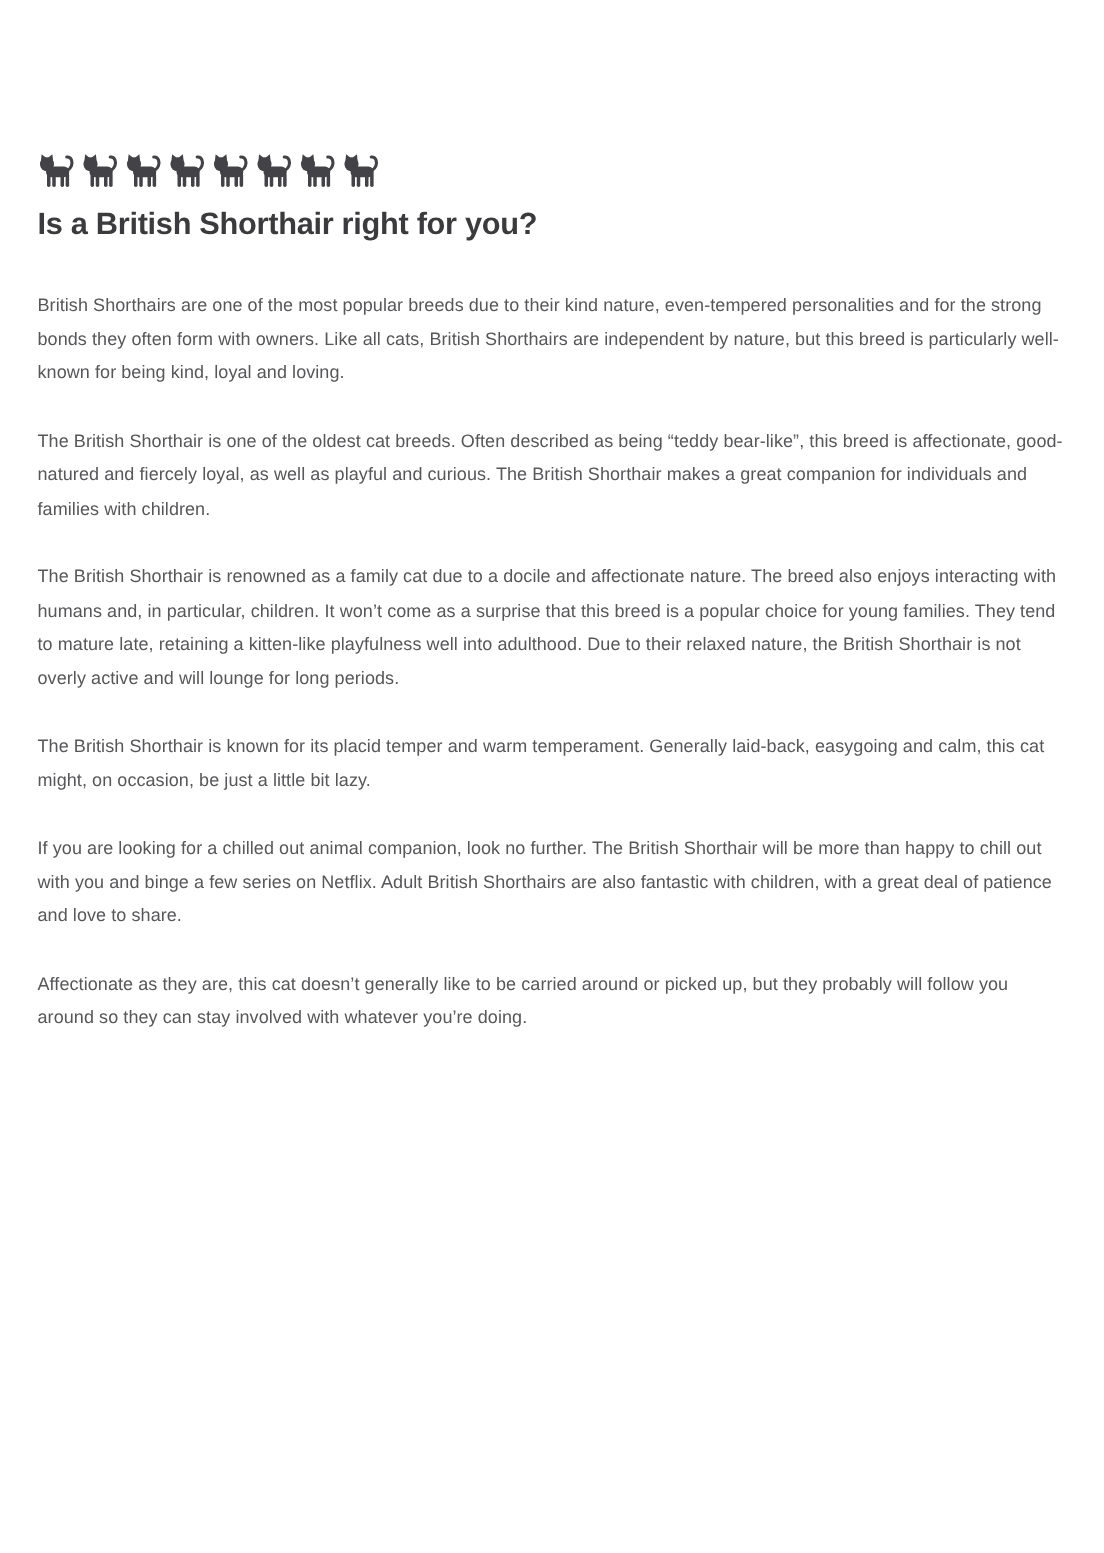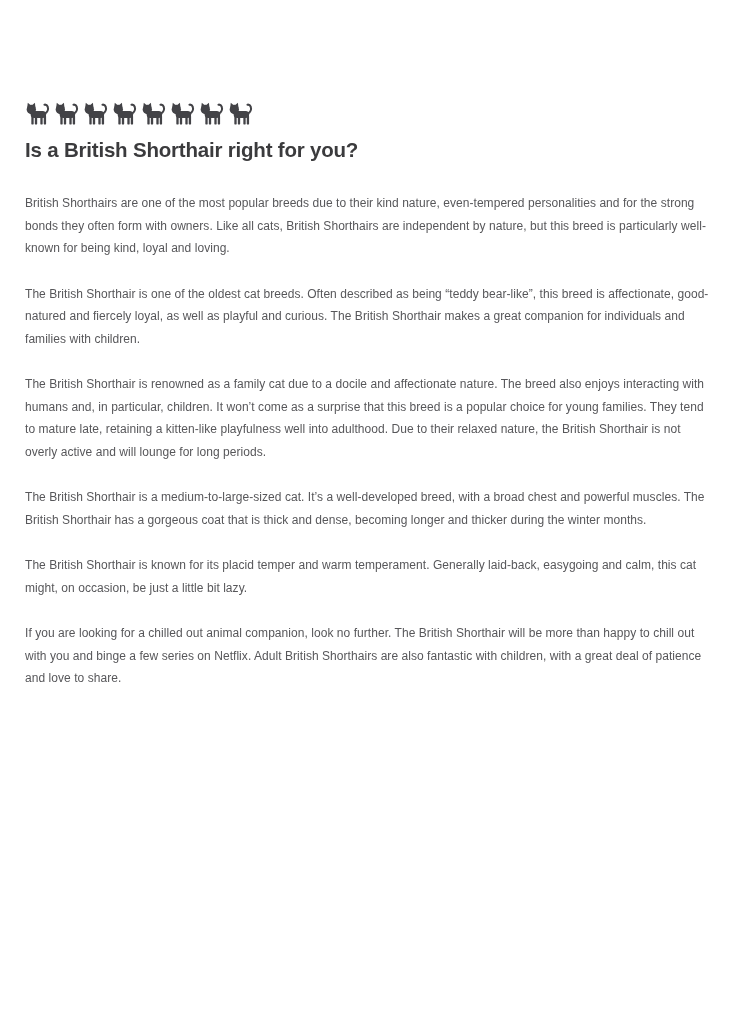--- a/index.html
+++ b/index.html
@@ -107,17 +107,17 @@
           <use href="#cat"></use>
         </svg>
       </span>
   </div>
 
   <h1 class="doc-title">Is a British Shorthair right for you?</h1>
 
   <p class="doc-par">British Shorthairs are one of the most popular breeds due to their kind nature, even-tempered personalities and for the strong bonds they often form with owners. Like all cats, British Shorthairs are independent by nature, but this breed is particularly well-known for being kind, loyal and loving.</p>
   <p class="doc-par">The British Shorthair is one of the oldest cat breeds. Often described as being “teddy bear-like”, this breed is affectionate, good-natured and fiercely loyal, as well as playful and curious. The British Shorthair makes a great companion for individuals and families with children.</p>
   <p class="doc-par">The British Shorthair is renowned as a family cat due to a docile and affectionate nature. The breed also enjoys interacting with humans and, in particular, children. It won’t come as a surprise that this breed is a popular choice for young families. They tend to mature late, retaining a kitten-like playfulness well into adulthood. Due to their relaxed nature, the British Shorthair is not overly active and will lounge for long periods.</p>
-  <p class="doc-par">The British Shorthair is a medium-to-large-sized cat. It’s a well-developed breed, with a broad chest and powerful muscles. The British Shorthair has a gorgeous coat that is thick and dense, becoming longer and thicker during the winter months.</p>
   <p class="doc-par">The British Shorthair is known for its placid temper and warm temperament. Generally laid-back, easygoing and calm, this cat might, on occasion, be just a little bit lazy.</p>
   <p class="doc-par">If you are looking for a chilled out animal companion, look no further. The British Shorthair will be more than happy to chill out with you and binge a few series on Netflix. Adult British Shorthairs are also fantastic with children, with a great deal of patience and love to share.</p>
+  <p class="doc-par">Affectionate as they are, this cat doesn’t generally like to be carried around or picked up, but they probably will follow you around so they can stay involved with whatever you’re doing.</p>
 
 </div>
 
 </body></html>

